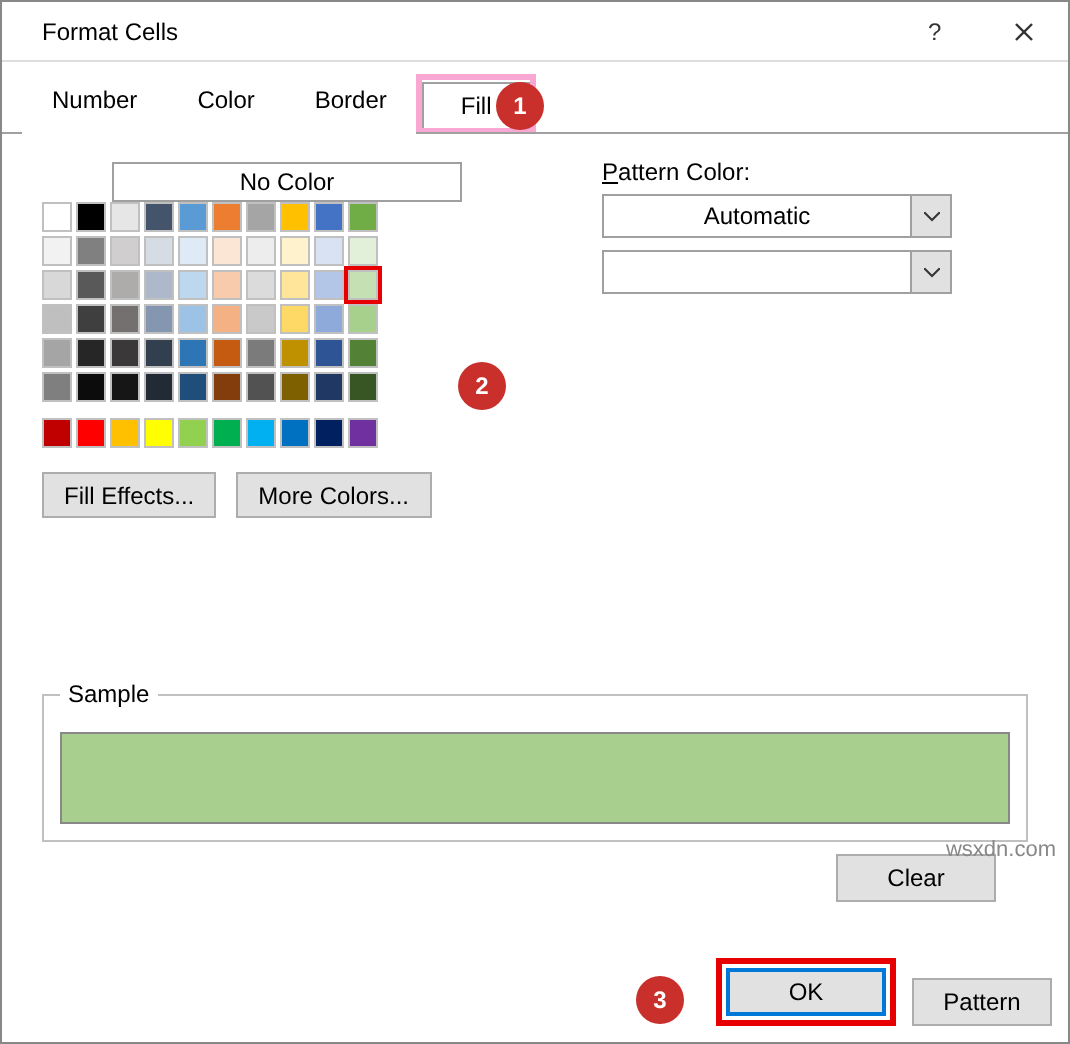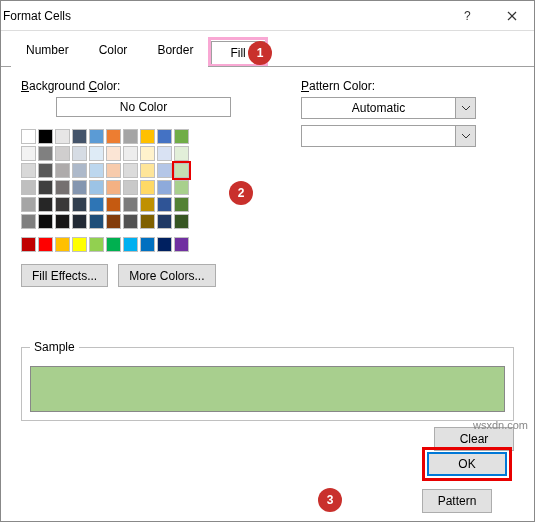--- a/index.html
+++ b/index.html
@@ -1,51 +1,51 @@
 <!DOCTYPE html>
 <html><head>
 <meta charset="utf-8">
 <style>
 * { box-sizing: border-box; font-family: "Segoe UI", Tahoma, sans-serif; font-size: 12px; }
 body { margin: 0; background: #fff; }
 .window { width: 535px; height: 522px; border: 1px solid #888; position: relative; background: #fff; }
 .titlebar { height: 30px; background: #fff; display: flex; align-items: center; border-bottom: 1px solid #ddd; }
-.titlebar .title { padding-left: 2px; flex: 1; }
+.titlebar .title { padding-left: 20px; flex: 1; }
 .titlebar .btn { width: 45px; height: 30px; display: flex; align-items: center; justify-content: center; color: #333; }
 .titlebar .btn svg { width: 10px; height: 10px; }
 .tabs { display: flex; padding: 6px 10px 0 10px; border-bottom: 1px solid #a0a0a0; }
 .tab { padding: 4px 14px; border: 1px solid transparent; border-bottom: none; position: relative; top: 1px; background: #fff; }
 .tab.active { border-color: #a0a0a0; padding: 4px 18px; }
 .tab-hl { border: 3px solid #f9a8d4; padding: 0; }
 .content { padding: 12px 20px 8px 20px; position: relative; height: 400px; }
 .cols { display: flex; gap: 40px; }
 .left { width: 240px; }
 .right { flex: 1; }
 .label { margin-bottom: 4px; }
 .underline-label { text-decoration: none; }
 .underline-label .u { text-decoration: underline; }
-.nocolor { border: 1px solid #a0a0a0; width: 175px; height: 20px; text-align: center; margin: 2px 0 12px 35px; display: flex; align-items: center; justify-content: center; }
+.nocolor { border: 1px solid #a0a0a0; width: 175px; height: 20px; text-align: center; margin: 2px 0 0 35px; display: flex; align-items: center; justify-content: center; }
 .swatches { display: flex; flex-direction: column; gap: 2px; margin-left: 0; }
 .srow { display: flex; gap: 2px; }
 .sw { width: 15px; height: 15px; border: 1px solid #c0c0c0; }
 .sw.sel { outline: 2px solid #e80000; outline-offset: 0; }
 .gap { height: 8px; }
 .btns-row { display: flex; gap: 10px; margin-top: 12px; }
 .xl-btn { border: 1px solid #adadad; background: #e1e1e1; padding: 3px 10px; height: 23px; display: flex; align-items: center; }
 .select { border: 1px solid #a0a0a0; width: 175px; height: 22px; display: flex; align-items: center; }
 .select .sval { flex: 1; text-align: center; }
 .select .sar { width: 20px; height: 100%; border-left: 1px solid #a0a0a0; background: #e1e1e1; display: flex; align-items: center; justify-content: center; }
 .sample-box { position: absolute; left: 20px; right: 20px; top: 280px; border: 1px solid #c0c0c0; padding: 18px 8px 8px 8px; }
 .sample-title { position: absolute; top: -8px; left: 8px; background: #fff; padding: 0 4px; }
 .sample-fill { height: 46px; background: #a8cf8e; border: 1px solid #888; }
-.footer { position: absolute; bottom: 8px; right: 22px; display: flex; gap: 8px; align-items: flex-start; flex-direction: column; }
+.footer { position: absolute; bottom: 8px; right: 8px; display: flex; gap: 8px; align-items: flex-end; }
 .ok-btn { border: 2px solid #0078d7; width: 80px; height: 24px; display: flex; align-items: center; justify-content: center; background: #e1e1e1; }
 .ok-wrap { border: 3px solid #e80000; padding: 2px; }
 .cancel-btn { border: 1px solid #adadad; width: 70px; height: 24px; display: flex; align-items: center; justify-content: center; background: #e1e1e1; }
-.clear-wrap { position: absolute; right: 20px; top: 360px; }
+.clear-wrap { position: absolute; right: 36px; top: 360px; }
 .clear-btn { border: 1px solid #adadad; width: 80px; height: 24px; display: flex; align-items: center; justify-content: center; background: #e1e1e1; }
 .marker { width: 24px; height: 24px; border-radius: 50%; background: #c9302c; color: #fff; display: flex; align-items: center; justify-content: center; font-weight: bold; position: absolute; z-index: 10; }
 .m1 { top: 40px; left: 247px; }
 .m2 { top: 180px; left: 228px; }
 .m3 { bottom: 9px; right: 192px; }
 .watermark { position: absolute; right: 6px; bottom: 90px; font-size: 11px; color: #888; writing-mode: horizontal-tb; }
 </style>
 </head>
 <body>
 
@@ -71,21 +71,20 @@
     <div class="tab">Color</div>
     <div class="tab">Border</div>
     <div class="tab-hl">
       <div class="tab active">Fill</div>
     </div>
   </div>
 
   <div class="content">
     <div class="cols">
       <div class="left">
-        <div class="label underline-label"><span class="u">B</span><span>ackground </span><span class="u">C</span><span>olor:</span></div>
         <div class="nocolor">No Color</div>
         <div class="swatches" id="palette-a">
             <div class="srow">
               <div class="sw" style="background: rgb(255, 255, 255);"></div>
               <div class="sw" style="background: rgb(0, 0, 0);"></div>
               <div class="sw" style="background: rgb(231, 230, 230);"></div>
               <div class="sw" style="background: rgb(68, 84, 106);"></div>
               <div class="sw" style="background: rgb(91, 155, 213);"></div>
               <div class="sw" style="background: rgb(237, 125, 49);"></div>
               <div class="sw" style="background: rgb(165, 165, 165);"></div>

